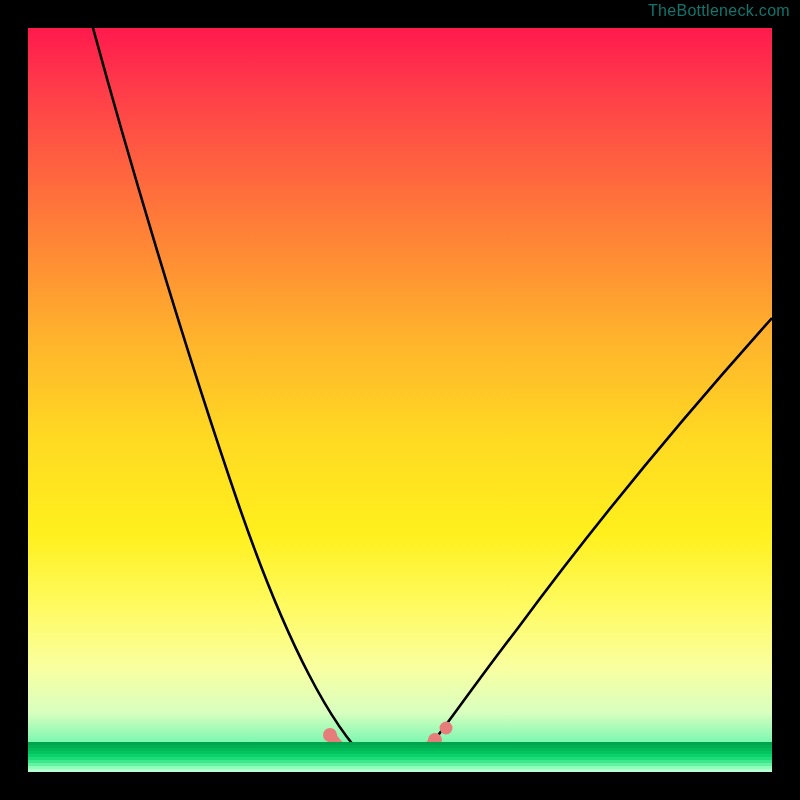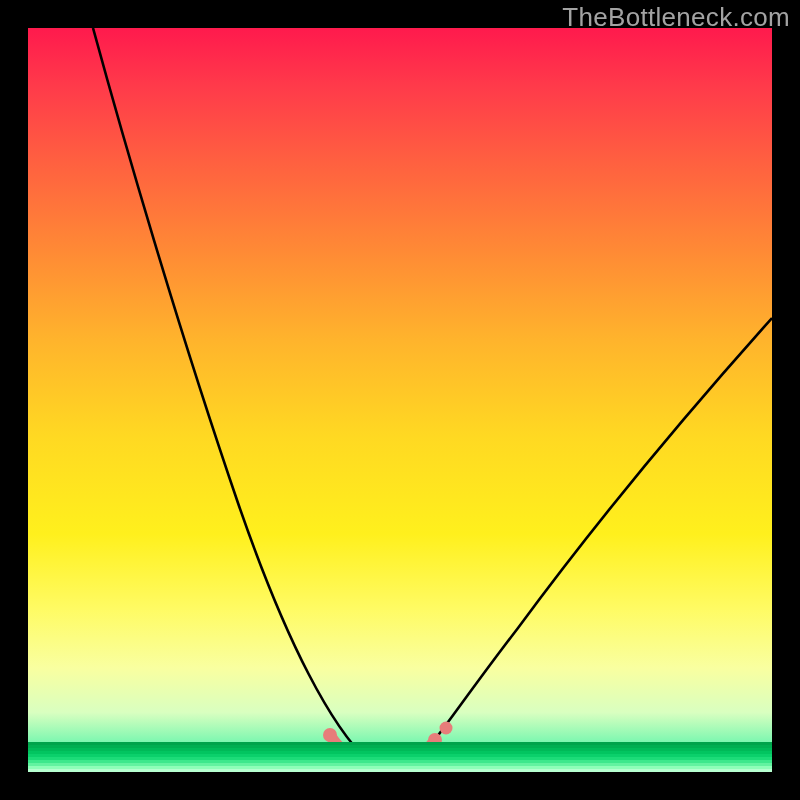--- a/index.html
+++ b/index.html
@@ -30,22 +30,22 @@
       #f9ffa0 86%,
       #d9ffc0 92%,
       #7cf7b0 96%,
       #00e277 100%
     );
   }
   .watermark {
     position: absolute;
     top: 2px;
     right: 10px;
-    color: #a3a3a3;
-    font-size: 26px;
+    color: #0f766e;
+    font-size: 16px;
     font-weight: 500;
     letter-spacing: 0.3px;
     z-index: 5;
   }
   svg.curves {
     position: absolute;
     left: 0;
     top: 0;
     width: 744px;
     height: 744px;

